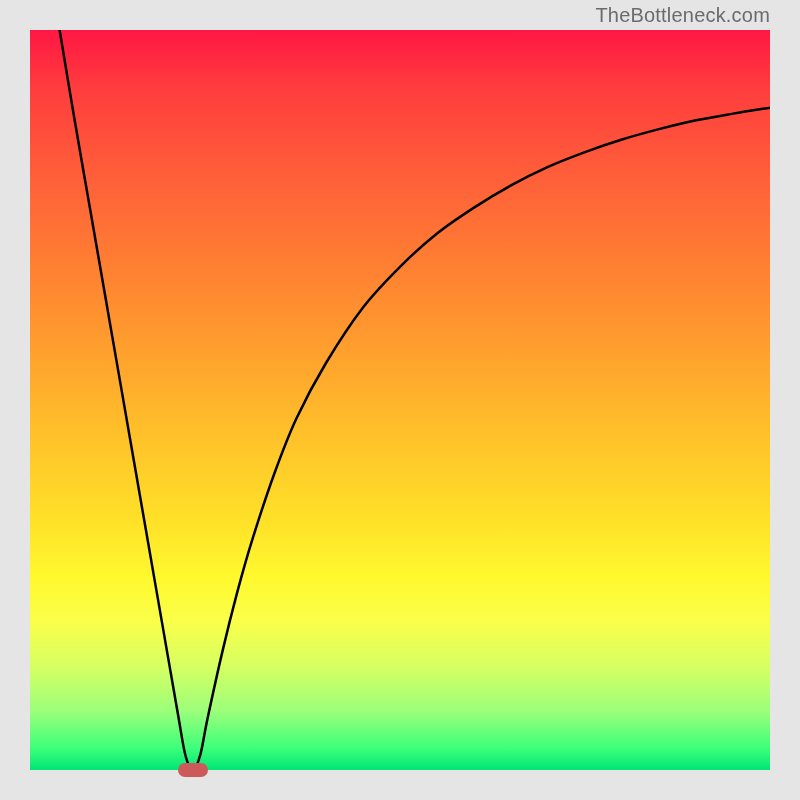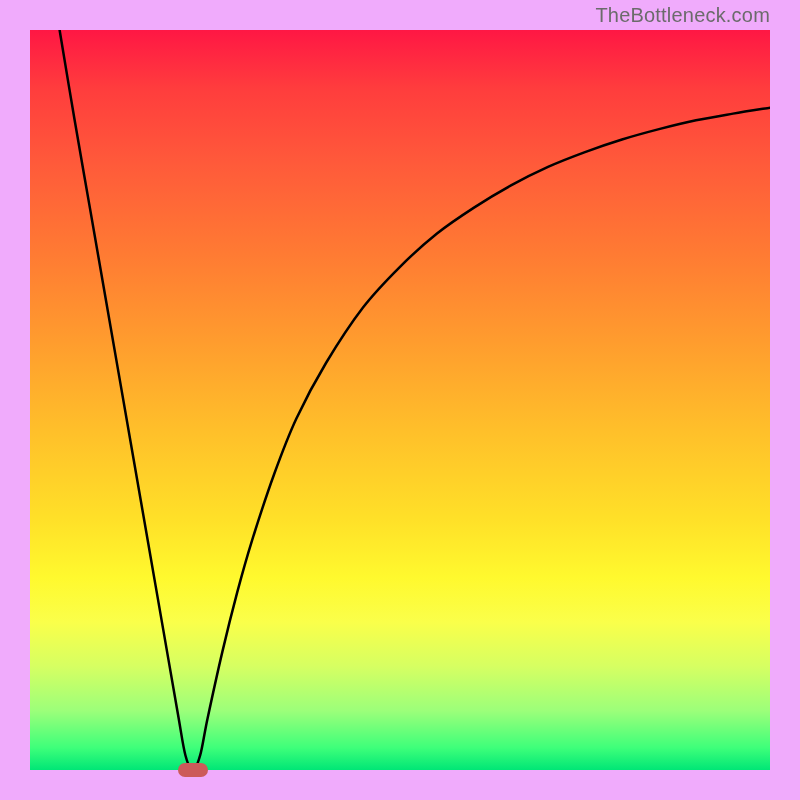--- a/index.html
+++ b/index.html
@@ -8,21 +8,21 @@
     width: 800px;
     height: 800px;
     overflow: hidden;
     background: #000;
     font-family: Arial, Helvetica, sans-serif;
   }
   .chart-container {
     position: relative;
     width: 800px;
     height: 800px;
-    background: #f0abfc;
+    background: #e5e5e5;
   }
   .plot-area {
     position: absolute;
     left: 30px;
     top: 30px;
     width: 740px;
     height: 740px;
     background: linear-gradient(to bottom,
       #ff1744 0%,
       #ff3d3d 8%,

